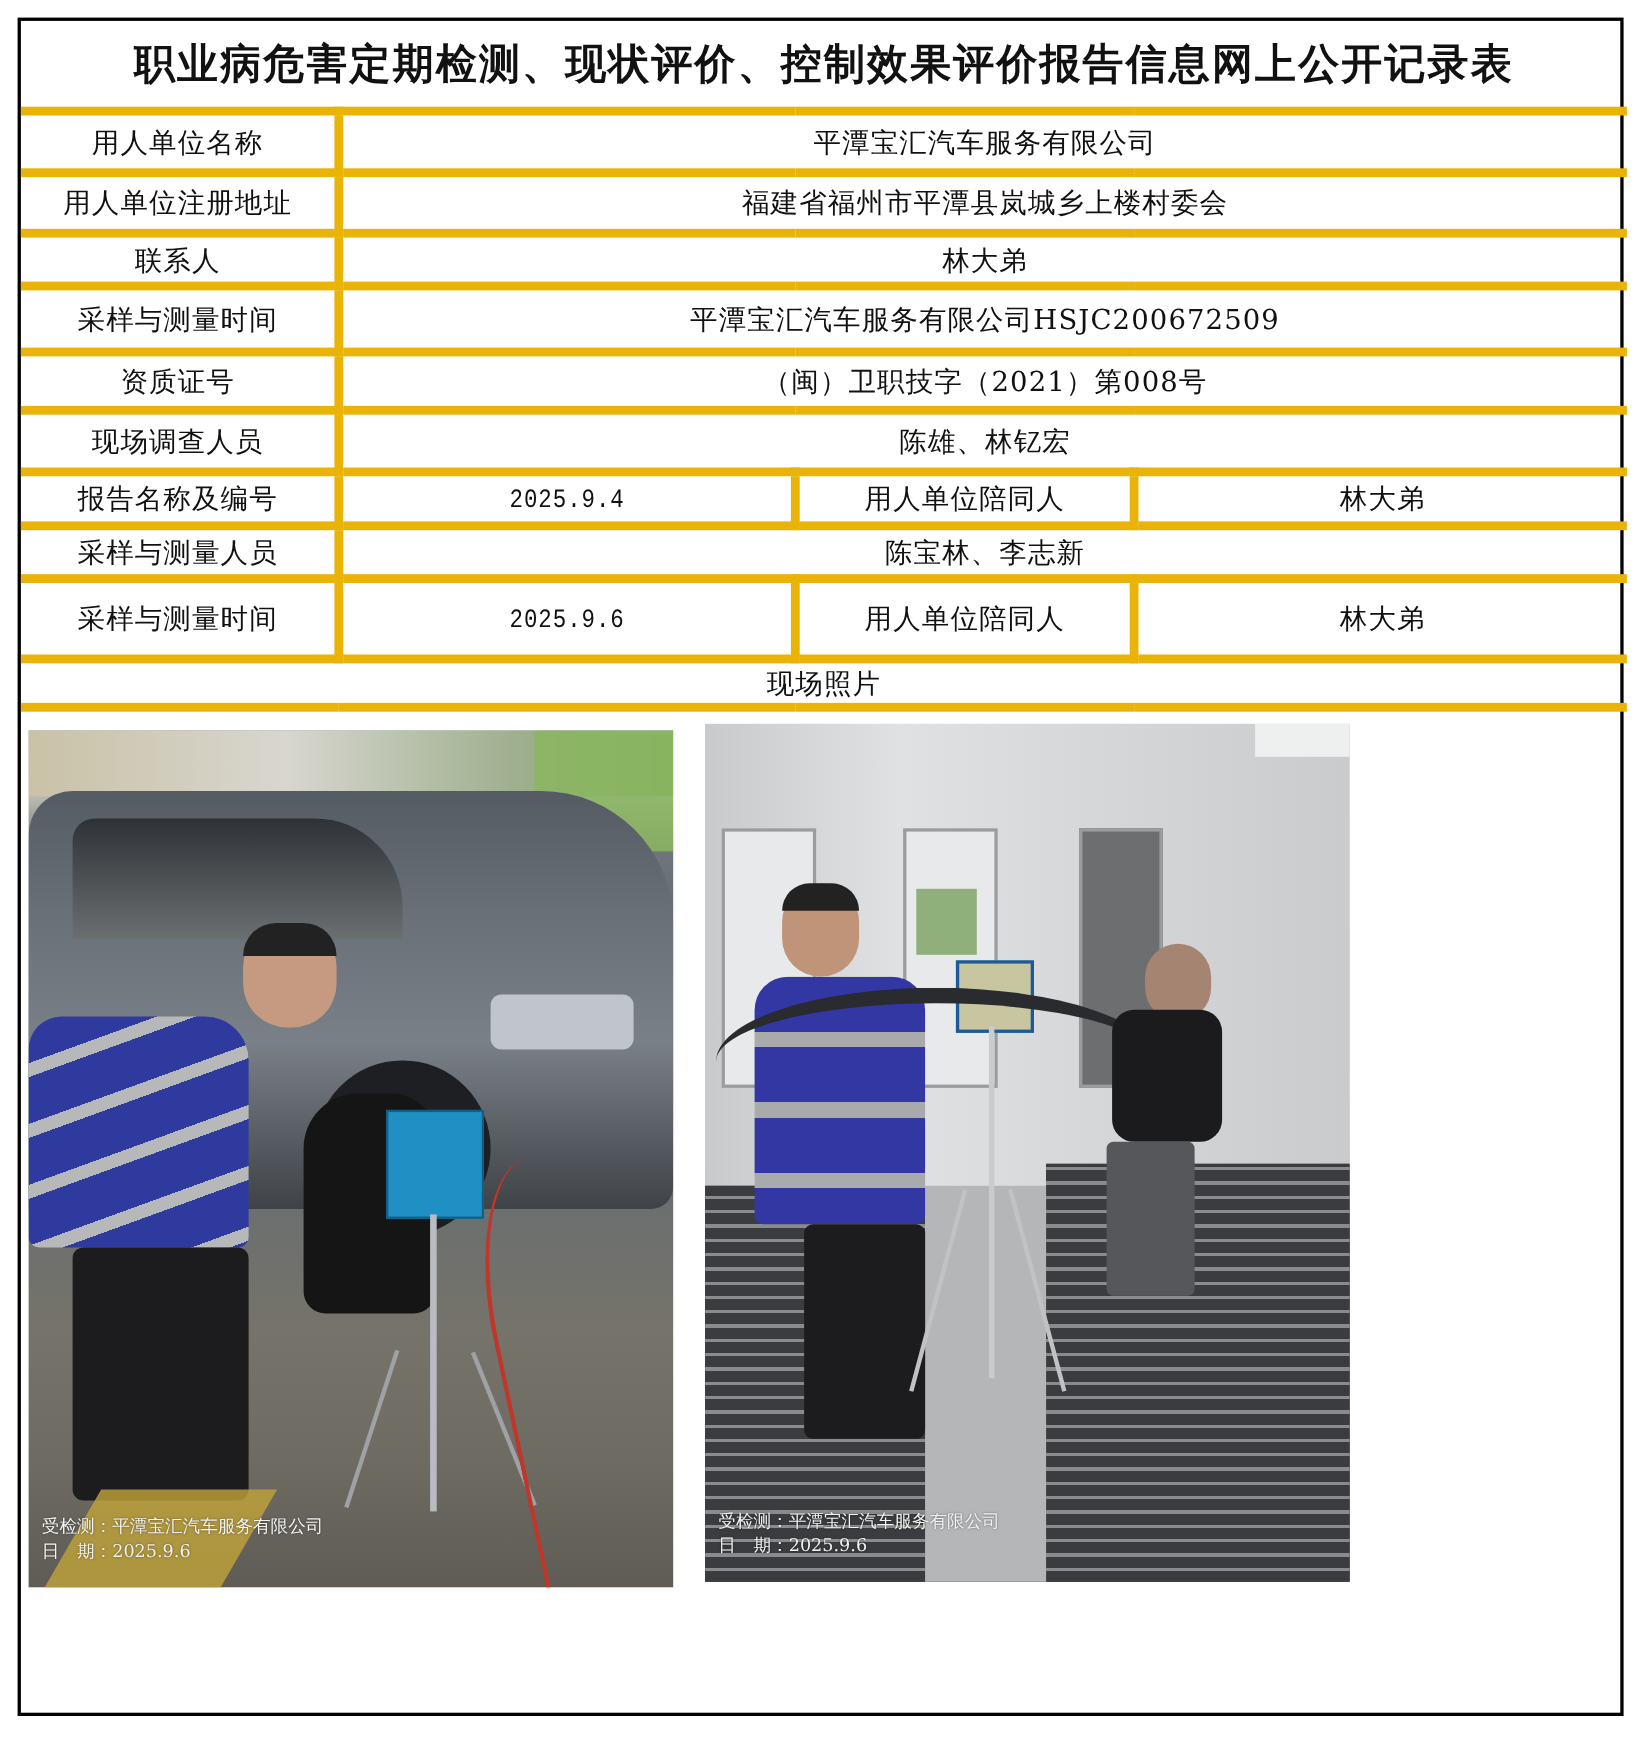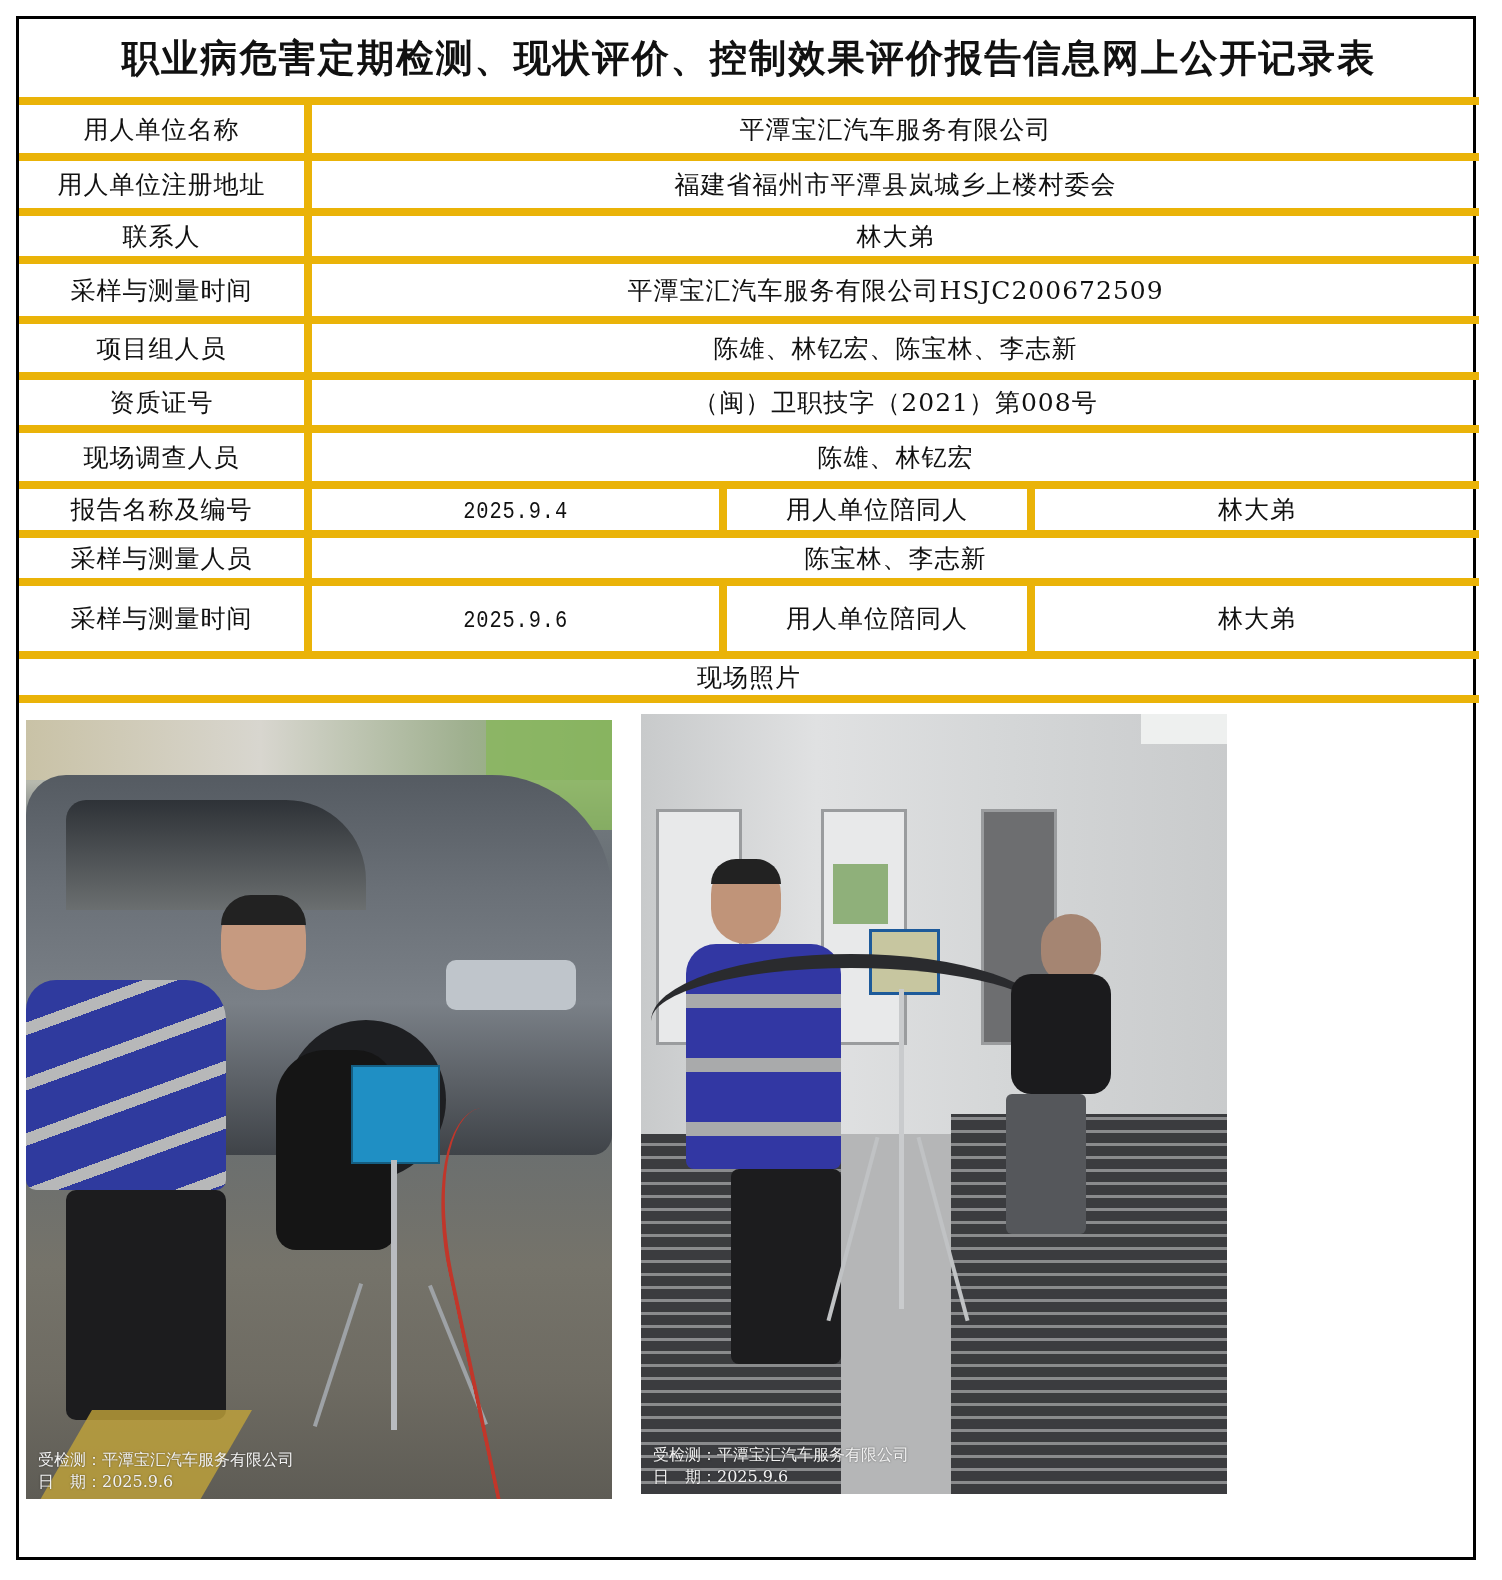--- a/index.html
+++ b/index.html
@@ -10,21 +10,21 @@
   table.rec tr:first-child td { border-top: none; }
   table.rec td:first-child { border-left: none; }
   table.rec td:last-child { border-right: none; }
   .title { font-family: "DejaVu Sans", "Liberation Sans", sans-serif; font-weight: bold; font-size: 38px !important; letter-spacing: 2px !important; height: 78px; transform: scaleX(0.98); }
   .num { font-family: "Liberation Mono", "DejaVu Sans Mono", monospace; font-size: 24px !important; transform: scaleX(0.85); display:inline-block; }
   .photos-cell { height: 809px; position: relative; border-bottom: none !important; }
   .photo { position: absolute; overflow: hidden; }
   .photo-1 { left: 7px; top: 17px; width: 586px; height: 779px; background: linear-gradient(180deg, #9aa39a 0%, #b7b9ae 8%, #6f767b 14%, #5c6369 30%, #4b5158 40%, #6b6f6f 55%, #75736a 70%, #6e6b62 85%, #5e5c55 100%); }
   .photo-2 { left: 622px; top: 11px; width: 586px; height: 780px; background: linear-gradient(180deg, #d9dbdc 0%, #cfd1d2 40%, #bdbfbf 55%, #555659 58%, #6a6b6d 75%, #5a5b5e 100%); }
   .shape { position: absolute; }
-  .caption { position: absolute; left: 12px; bottom: 6px; color: #f2f2f2; font-family: "DejaVu Serif", "Liberation Serif", serif; font-size: 16px; line-height: 22px; text-align: left; text-shadow: 0 0 2px rgba(0,0,0,0.5); letter-spacing: 0; }
+  .caption { position: absolute; left: 12px; bottom: 22px; color: #f2f2f2; font-family: "DejaVu Serif", "Liberation Serif", serif; font-size: 16px; line-height: 22px; text-align: left; text-shadow: 0 0 2px rgba(0,0,0,0.5); letter-spacing: 0; }
   .caption .row { white-space: nowrap; }
 </style>
 </head>
 <body>
 
 <div class="sheet">
   <table class="rec">
     <colgroup>
       <col style="width:289px">
       <col style="width:415px">
@@ -43,24 +43,20 @@
       <td>用人单位注册地址</td>
       <td colspan="3">福建省福州市平潭县岚城乡上楼村委会</td>
     </tr>
     <tr style="height:48px">
       <td>联系人</td>
       <td colspan="3">林大弟</td>
     </tr>
     <tr style="height:60px">
       <td>采样与测量时间</td>
       <td colspan="3">平潭宝汇汽车服务有限公司HSJC200672509</td>
-    </tr>
-    <tr style="height:56px">
-      <td>项目组人员</td>
-      <td colspan="3">陈雄、林钇宏、陈宝林、李志新</td>
     </tr>
     <tr style="height:53px">
       <td>资质证号</td>
       <td colspan="3">（闽）卫职技字（2021）第008号</td>
     </tr>
     <tr style="height:56px">
       <td>现场调查人员</td>
       <td colspan="3">陈雄、林钇宏</td>
     </tr>
     <tr style="height:49px">

